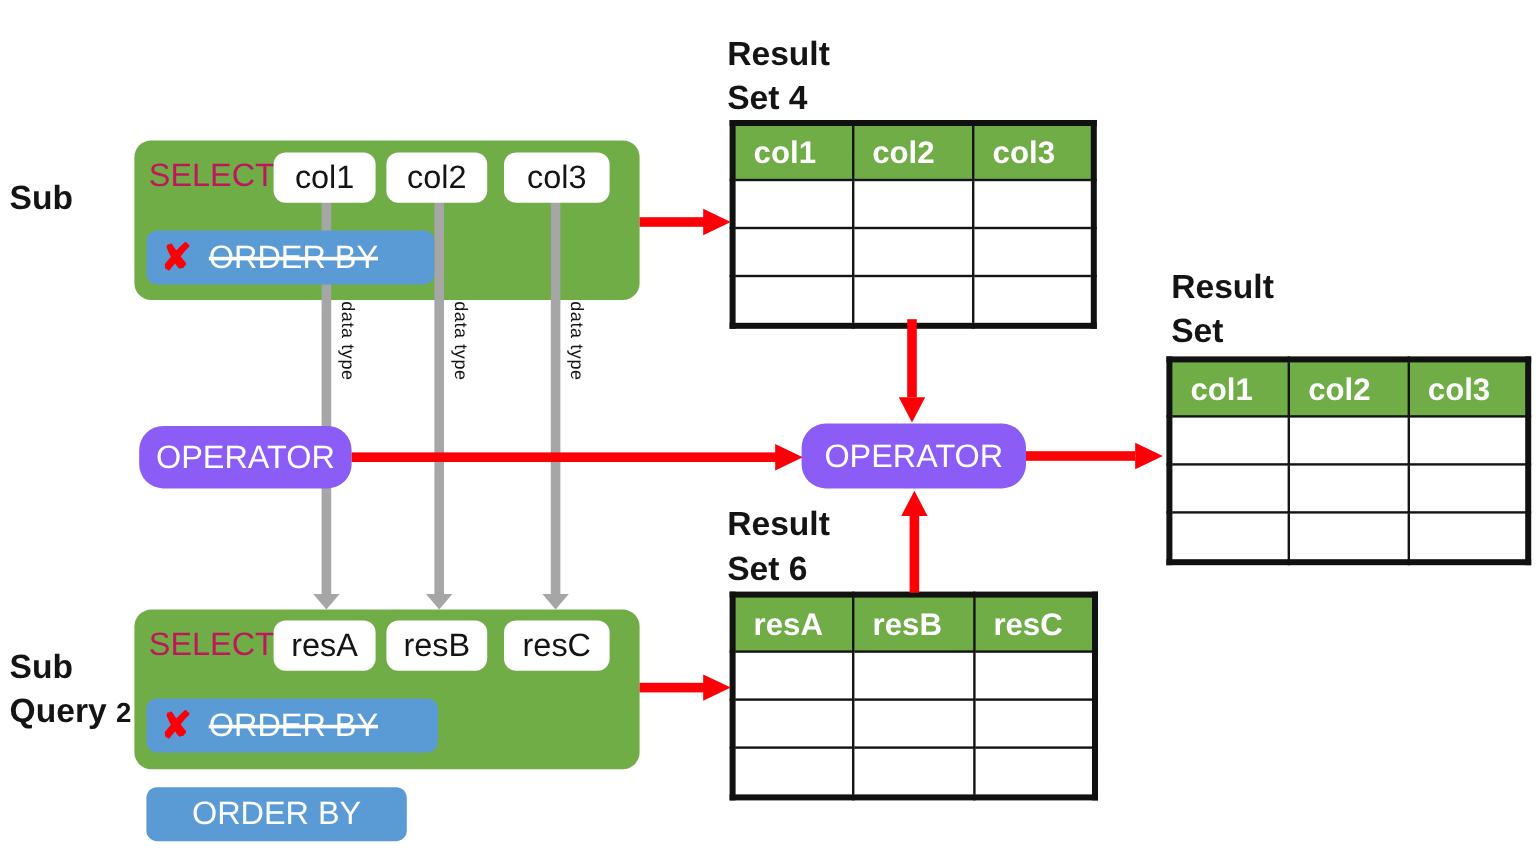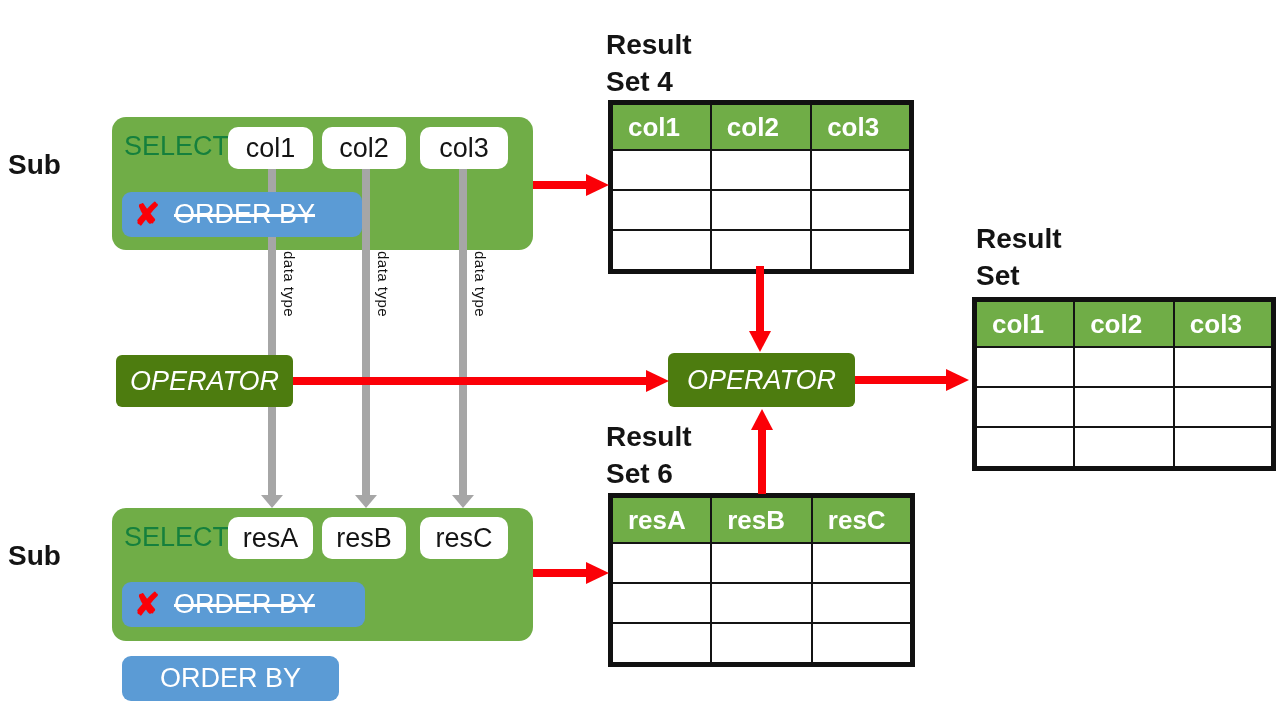--- a/index.html
+++ b/index.html
@@ -6,37 +6,37 @@
   #canvas{
     position:relative;width:1280px;height:720px;background:#ffffff;overflow:hidden;
     font-family:"Liberation Sans",sans-serif;color:#1a1a1a;
   }
   .abs{position:absolute;}
   
   .big-label{font-weight:bold;font-size:28px;line-height:37px;color:#141414;white-space:nowrap;}
   .big-label .small-num{font-size:23px;}
   
   .green-box{background:#70AD47;border-radius:14px;z-index:1;}
-  .select-label{color:#15803d;font-size:27px;z-index:4;white-space:nowrap;}
+  .select-label{color:#be185d;font-size:27px;z-index:4;white-space:nowrap;}
   .chip{background:#fff;border-radius:10px;z-index:4;display:flex;align-items:center;justify-content:center;
         font-size:27px;color:#141414;height:42px;}
   
   .orderby{background:#5B9BD5;border-radius:9px;z-index:4;display:flex;align-items:center;height:45px;}
   .orderby .x-mark{color:#FB0007;font-size:31px;font-weight:bold;margin:0 14px 0 12px;line-height:1;}
   .orderby .ob-text{color:#fff;font-size:27px;text-decoration:line-through;text-decoration-thickness:3px;white-space:nowrap;}
   .orderby.plain{justify-content:center;}
   .orderby.plain .ob-text{text-decoration:none;}
   
   .gray-line{width:8px;background:#A6A6A6;z-index:2;}
   .gray-head{width:0;height:0;border-left:11px solid transparent;border-right:11px solid transparent;
              border-top:13px solid #A6A6A6;z-index:2;}
   .dtype{writing-mode:vertical-rl;font-size:15px;color:#141414;z-index:3;letter-spacing:0.5px;white-space:nowrap;}
   
-  .operator{background:#4d7c0f;border-radius:6px;z-index:5;display:flex;align-items:center;justify-content:center;
-            color:#fff;font-size:27px;font-style:italic;}
+  .operator{background:#8b5cf6;border-radius:20px;z-index:5;display:flex;align-items:center;justify-content:center;
+            color:#fff;font-size:27px;}
   
   .red-line{background:#FB0007;z-index:6;}
   .red-head-right{width:0;height:0;border-top:11px solid transparent;border-bottom:11px solid transparent;
                   border-left:23px solid #FB0007;z-index:6;}
   .red-head-down{width:0;height:0;border-left:11px solid transparent;border-right:11px solid transparent;
                  border-top:21px solid #FB0007;z-index:6;}
   .red-head-up{width:0;height:0;border-left:11px solid transparent;border-right:11px solid transparent;
                border-bottom:21px solid #FB0007;z-index:6;}
   
   table.rtable{border-collapse:collapse;table-layout:fixed;z-index:4;position:absolute;background:#fff;}
@@ -49,20 +49,21 @@
 <body>
 
 <div id="canvas">
 
   <div class="abs big-label" style="left:8px;top:146px;">
     <div>Sub</div>
   </div>
 
   <div class="abs big-label" style="left:8px;top:537px;">
     <div>Sub</div>
+    <div><span>Query </span><span class="small-num">2</span></div>
   </div>
 
   <div class="abs green-box" style="left:112px;top:117px;width:421px;height:133px;"></div>
   <div class="abs select-label" style="left:124px;top:131px;">SELECT</div>
   <div class="abs chip" style="left:228px;top:127px;width:85px;">col1</div>
   <div class="abs chip" style="left:322px;top:127px;width:84px;">col2</div>
   <div class="abs chip" style="left:420px;top:127px;width:88px;">col3</div>
   <div class="abs orderby" style="left:122px;top:192px;width:240px;">
     <span class="x-mark">✘</span>
     <span class="ob-text">ORDER BY</span>

